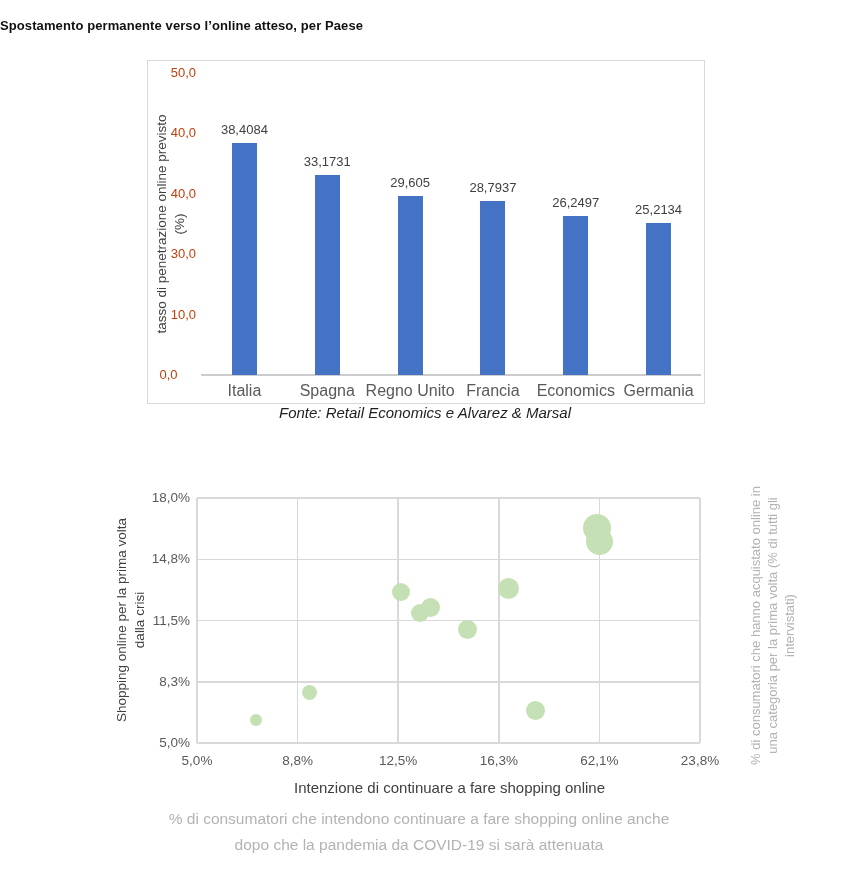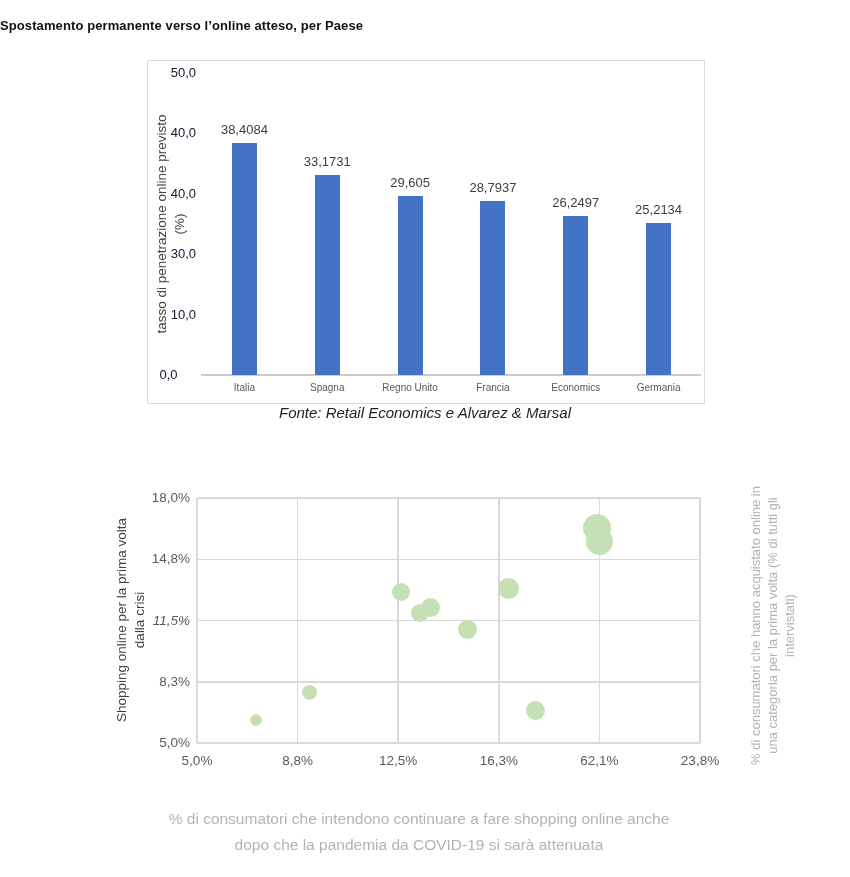--- a/index.html
+++ b/index.html
@@ -5,22 +5,22 @@
   html,body{margin:0;padding:0;background:#ffffff;}
   body{font-family:"Liberation Sans","DejaVu Sans",sans-serif;}
   #page{position:relative;width:850px;height:877px;background:#ffffff;overflow:hidden;}
   .abs{position:absolute;}
   
   #bar-title{left:0;top:18px;width:762px;font-size:13px;font-weight:bold;color:#111111;letter-spacing:0.1px;}
   #bar-frame{left:147px;top:60px;width:556px;height:342px;border:1.5px solid #d9d9d9;background:#ffffff;}
   #bar-plot{left:0;top:0;width:850px;height:450px;}
   .bar{position:absolute;background:#4472c4;}
   .bar-value{position:absolute;width:90px;text-align:center;font-size:13px;color:#404040;}
-  .bar-cat{position:absolute;width:90px;text-align:center;font-size:10px;color:#595959;}
-  .bar-ytick{position:absolute;width:55px;text-align:right;font-size:13px;color:#0f172a;}
+  .bar-cat{position:absolute;width:90px;text-align:center;font-size:16px;color:#595959;}
+  .bar-ytick{position:absolute;width:55px;text-align:right;font-size:13px;color:#c2410c;}
   #bar-axis-line{left:201px;top:374px;width:500px;height:1.5px;background:#cccccc;}
   #bar-ylabel{left:26px;top:206px;width:290px;height:36px;transform:rotate(-90deg);text-align:center;font-size:13.5px;line-height:18px;color:#404040;}
   #bar-source{left:75px;top:404px;width:700px;text-align:center;font-style:italic;font-size:15px;color:#1f1f1f;}
   
   #scatter-plot{left:0;top:0;width:850px;height:877px;}
   .gridline{position:absolute;background:#d9d9d9;}
   .bubble{position:absolute;border-radius:50%;}
   .sc-xtick{position:absolute;width:64px;text-align:center;font-size:13.5px;color:#595959;}
   .sc-ytick{position:absolute;width:55px;text-align:right;font-size:13.5px;color:#595959;}
   #scatter-xlabel{left:198px;top:779px;width:503px;text-align:center;font-size:15px;color:#404040;}
@@ -83,21 +83,21 @@
       <div class="sc-xtick" style="left: 466.8px; top: 753px;">16,3%</div>
       <div class="gridline" style="left: 598.65px; top: 498px; width: 1.5px; height: 245px;"></div>
       <div class="sc-xtick" style="left: 567.4px; top: 753px;">62,1%</div>
       <div class="gridline" style="left: 699.25px; top: 498px; width: 1.5px; height: 245px;"></div>
       <div class="sc-xtick" style="left: 668px; top: 753px;">23,8%</div>
       <div class="gridline" style="left: 197px; top: 497.25px; width: 503px; height: 1.5px;"></div>
       <div class="sc-ytick" style="left: 135px; top: 490px;">18,0%</div>
       <div class="gridline" style="left: 197px; top: 558.5px; width: 503px; height: 1.5px;"></div>
       <div class="sc-ytick" style="left: 135px; top: 551.25px;">14,8%</div>
       <div class="gridline" style="left: 197px; top: 619.75px; width: 503px; height: 1.5px;"></div>
-      <div class="sc-ytick" style="left: 135px; top: 612.5px; font-style: italic;">11,5%</div>
+      <div class="sc-ytick" style="left: 135px; top: 612.5px;">11,5%</div>
       <div class="gridline" style="left: 197px; top: 681px; width: 503px; height: 1.5px;"></div>
       <div class="sc-ytick" style="left: 135px; top: 673.75px;">8,3%</div>
       <div class="gridline" style="left: 197px; top: 742.25px; width: 503px; height: 1.5px;"></div>
       <div class="sc-ytick" style="left: 135px; top: 735px;">5,0%</div>
       <div class="bubble" style="left: 582.717px; top: 514.154px; width: 28px; height: 28px; background: rgb(197, 224, 180);"></div>
       <div class="bubble" style="left: 585.9px; top: 527.846px; width: 27px; height: 27px; background: rgb(197, 224, 180);"></div>
       <div class="bubble" style="left: 391.883px; top: 583.231px; width: 18px; height: 18px; background: rgb(197, 224, 180);"></div>
       <div class="bubble" style="left: 410.661px; top: 603.962px; width: 18px; height: 18px; background: rgb(197, 224, 180);"></div>
       <div class="bubble" style="left: 420.892px; top: 597.808px; width: 19px; height: 19px; background: rgb(197, 224, 180);"></div>
       <div class="bubble" style="left: 458.449px; top: 620.423px; width: 19px; height: 19px; background: rgb(197, 224, 180);"></div>
@@ -105,20 +105,21 @@
       <div class="bubble" style="left: 302.172px; top: 684.615px; width: 15px; height: 15px; background: rgb(197, 224, 180);"></div>
       <div class="bubble" style="left: 250.019px; top: 714.385px; width: 12px; height: 12px; background: rgb(197, 224, 180);"></div>
       <div class="bubble" style="left: 525.516px; top: 701.462px; width: 19px; height: 19px; background: rgb(197, 224, 180);"></div>
     </div>
 
   <div class="abs" id="scatter-ylabel">
     <span style="display:block;">Shopping online per la prima volta</span>
     <span style="display:block;">dalla crisi</span>
   </div>
 
+  <div class="abs" id="scatter-xlabel">Intenzione di continuare a fare shopping online</div>
 
   <div class="abs" id="scatter-right-label">
     <span style="display:block;">% di consumatori che hanno acquistato online in</span>
     <span style="display:block;">una categoria per la prima volta (% di tutti gli</span>
     <span style="display:block;">intervistati)</span>
   </div>
 
   <div class="abs" id="scatter-caption">
     <span style="display:block;">% di consumatori che intendono continuare a fare shopping online anche</span>
     <span style="display:block;">dopo che la pandemia da COVID-19 si sarà attenuata</span>

